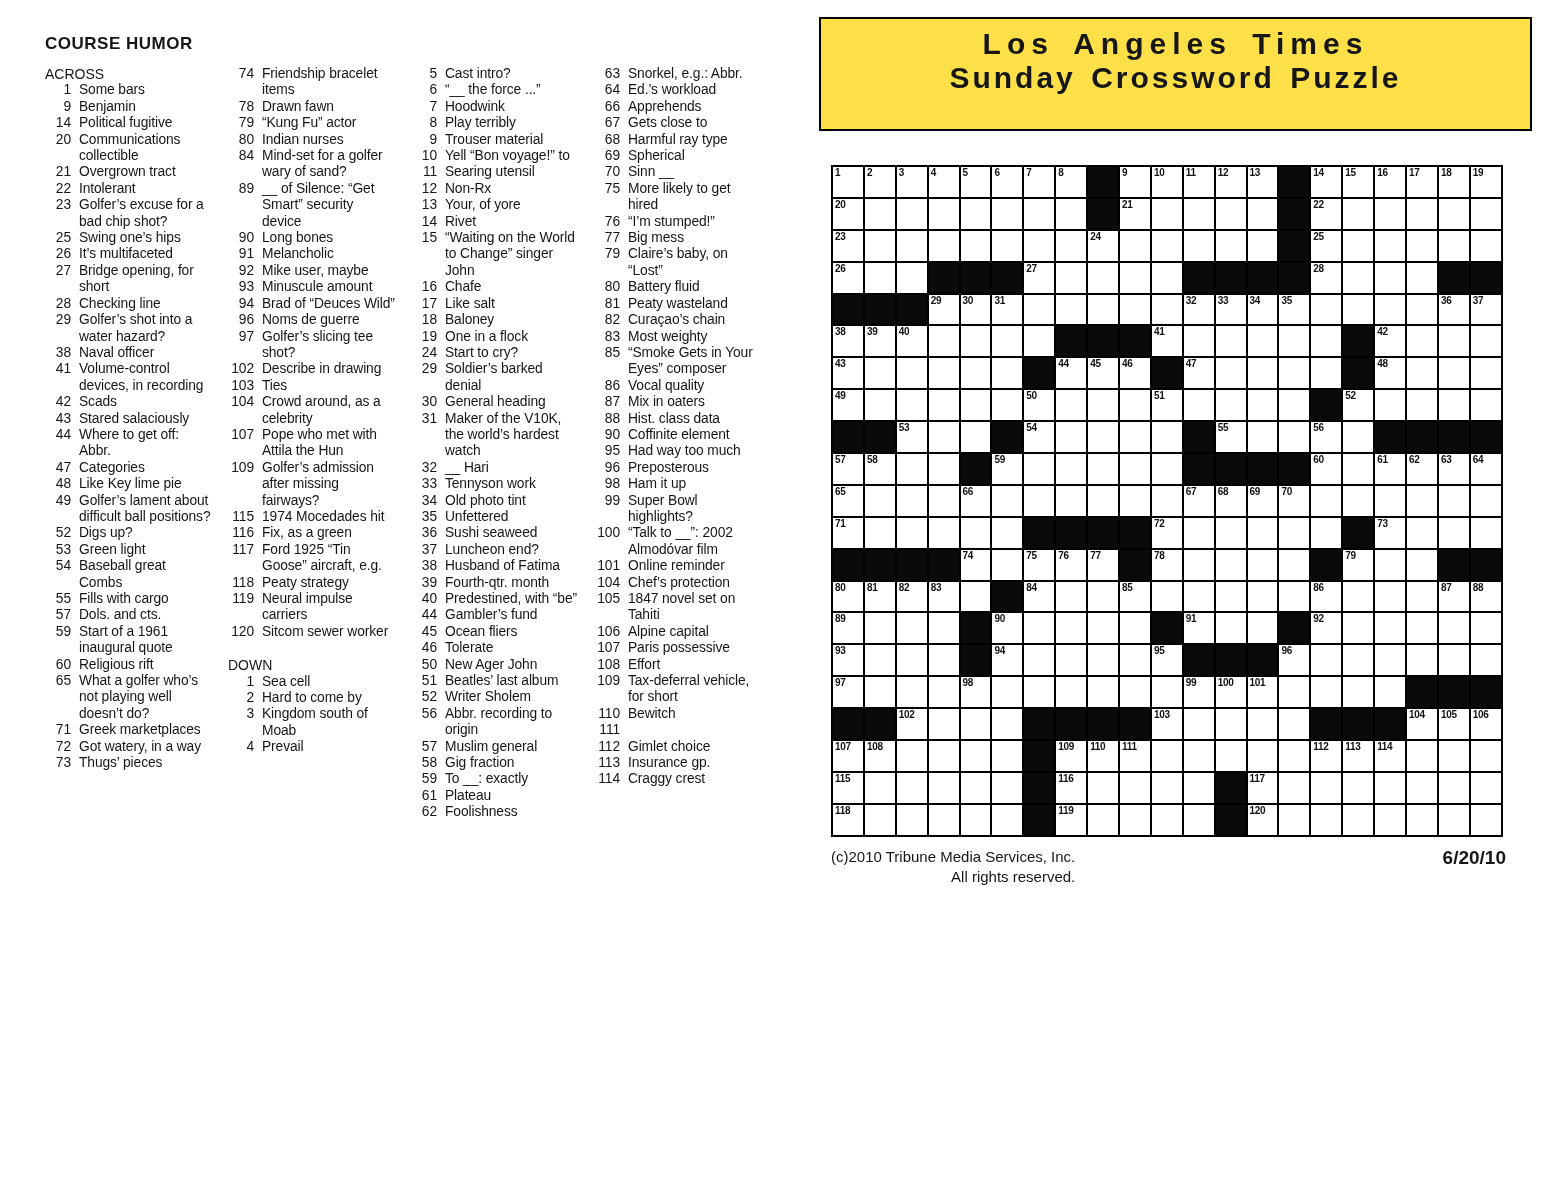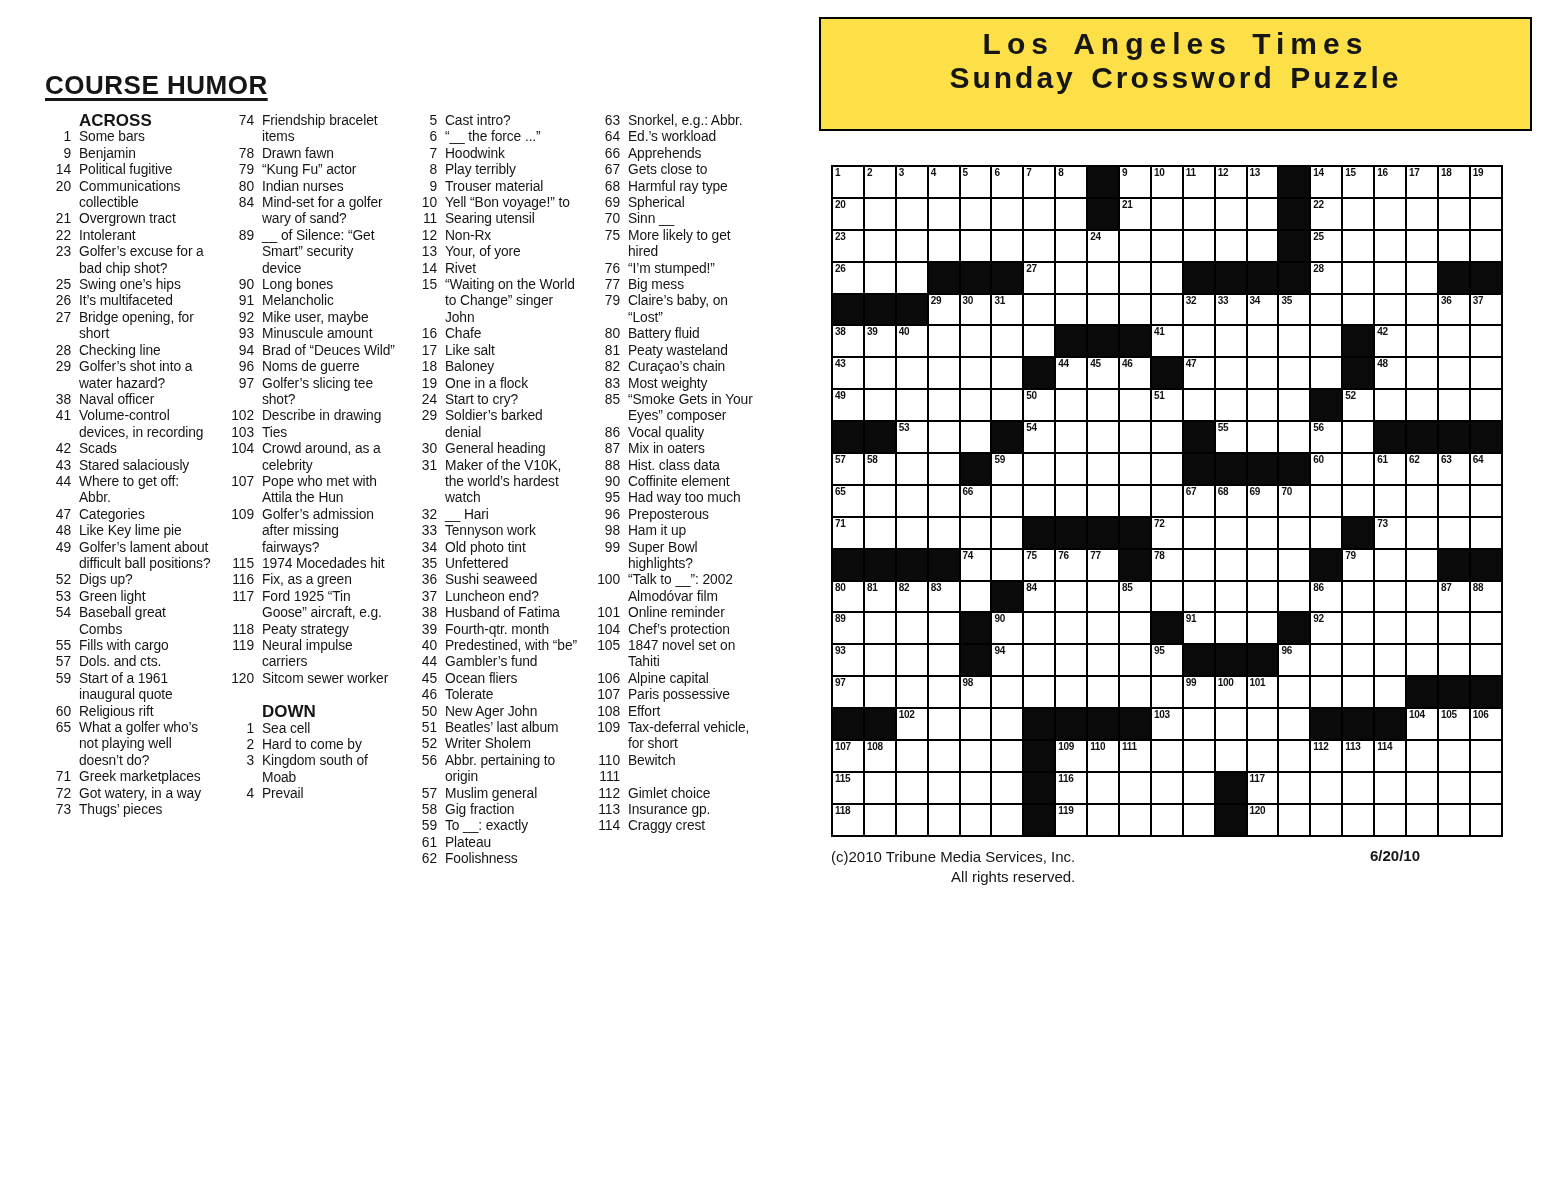--- a/index.html
+++ b/index.html
@@ -3,27 +3,27 @@
 <meta charset="utf-8">
 <style>
   html,body{margin:0;padding:0;}
   body{
     width:1560px;height:1200px;background:#ffffff;position:relative;
     font-family:"Liberation Sans",sans-serif;color:#161616;overflow:hidden;
   }
   
   .left-panel{position:absolute;left:45px;top:34px;width:730px;}
   .puzzle-title{
-    font-size:26px;font-weight:bold;letter-spacing:.5px;display:inline-block;
-    text-decoration:underline;text-decoration-thickness:2.5px;text-underline-offset:4px;margin-top:36px;
+    font-size:17px;font-weight:bold;letter-spacing:.5px;display:inline-block;
+    text-decoration-thickness:2.5px;text-underline-offset:4px;
   }
   .puzzle-byline{font-size:17px;font-weight:bold;margin-top:10px;}
   .clue-cols{display:flex;column-gap:16px;margin-top:12px;}
   .clue-col{width:167px;flex:none;}
-  .clue-header{font-weight:bold;font-size:17px;line-height:16.4px;margin-left:34px;}
+  .clue-header{font-weight:normal;font-size:14px;line-height:16.4px;}
   .clue-header.gap-before{margin-top:17px;}
   .clue{display:flex;font-size:13.8px;line-height:16.4px;letter-spacing:-.1px;}
   .cnum{width:26px;text-align:right;flex:none;}
   .ctxt{margin-left:8px;width:133px;}
   
   .masthead{
     position:absolute;left:819px;top:17px;width:709px;height:110px;
     border:2px solid #000;text-align:center;background:#fde047;
   }
   .m1{font-size:30px;font-weight:bold;letter-spacing:6px;margin-top:8px;word-spacing:6px;}
@@ -34,21 +34,21 @@
     display:grid;grid-template-columns:repeat(21,29.9px);grid-auto-rows:29.9px;
     gap:2px;background:#000;border:2.5px solid #000;
   }
   .cell{background:#fff;position:relative;}
   .cell.black{background:#0a0a0a;}
   .cell .n{
     position:absolute;top:1px;left:2px;font-size:10px;font-weight:bold;
     line-height:1;letter-spacing:-.3px;color:#111;
   }
   .footer-left{position:absolute;left:831px;top:847px;font-size:15px;font-weight:normal;line-height:20px;text-align:right;}
-  .footer-date{position:absolute;left:1370px;top:847px;width:136px;font-size:15px;font-weight:bold;}
+  .footer-date{position:absolute;left:1370px;top:847px;width:136px;text-align:right;font-size:19px;font-weight:bold;}
 </style>
 </head>
 <body>
 
 <div class="left-panel">
   <div class="puzzle-title">COURSE HUMOR</div>
   <div class="clue-cols">
       <div class="clue-col">
         <div class="clue-header">ACROSS</div>
         <div class="clue">
@@ -423,21 +423,21 @@
         <div class="clue">
           <span class="cnum">51</span>
           <span class="ctxt">Beatles’ last album</span>
         </div>
         <div class="clue">
           <span class="cnum">52</span>
           <span class="ctxt">Writer Sholem</span>
         </div>
         <div class="clue">
           <span class="cnum">56</span>
-          <span class="ctxt">Abbr. pertaining to origin</span>
+          <span class="ctxt">Abbr. recording to origin</span>
         </div>
         <div class="clue">
           <span class="cnum">57</span>
           <span class="ctxt">Muslim general</span>
         </div>
         <div class="clue">
           <span class="cnum">58</span>
           <span class="ctxt">Gig fraction</span>
         </div>
         <div class="clue">

